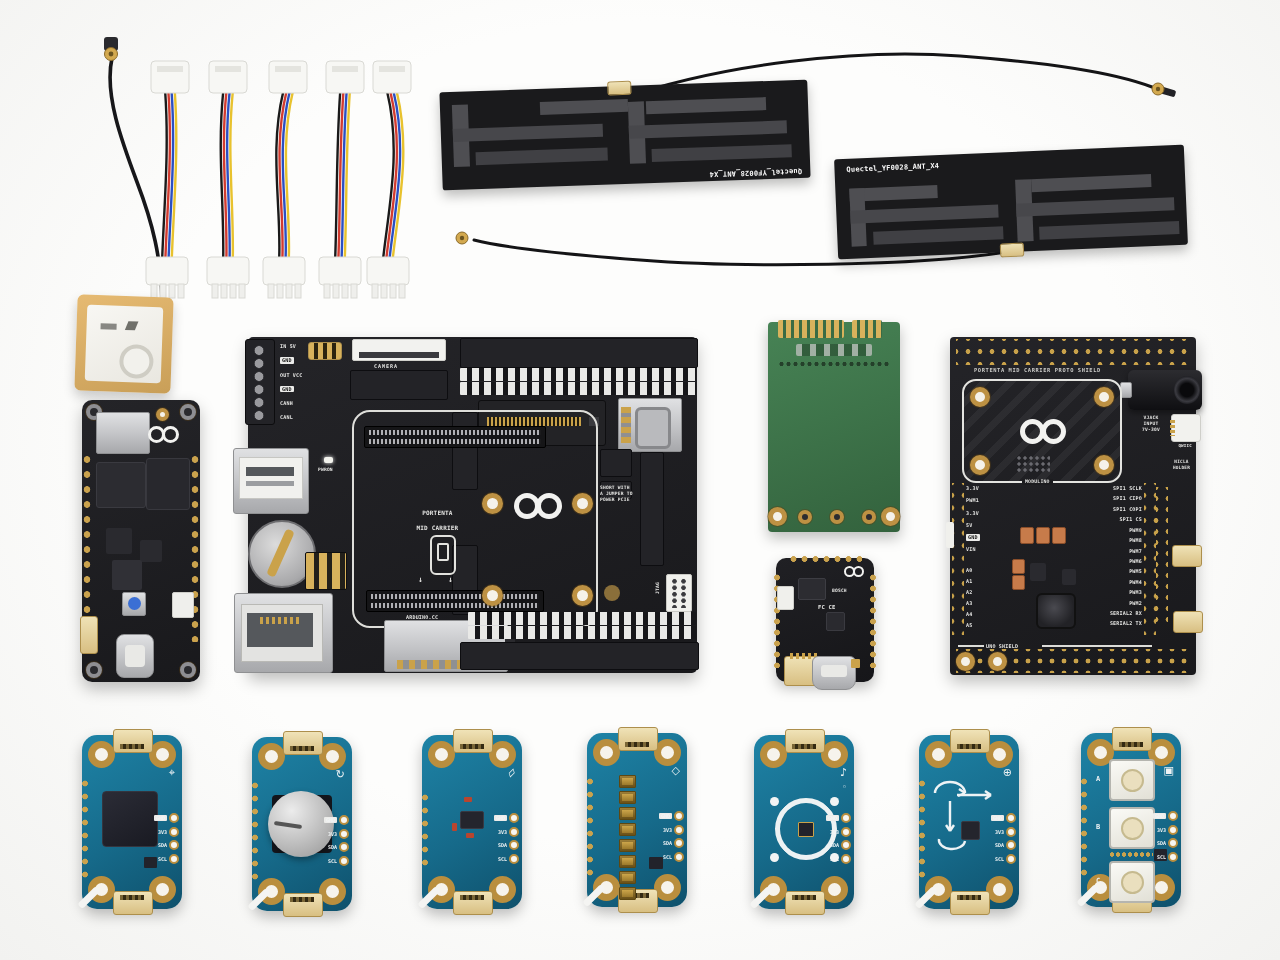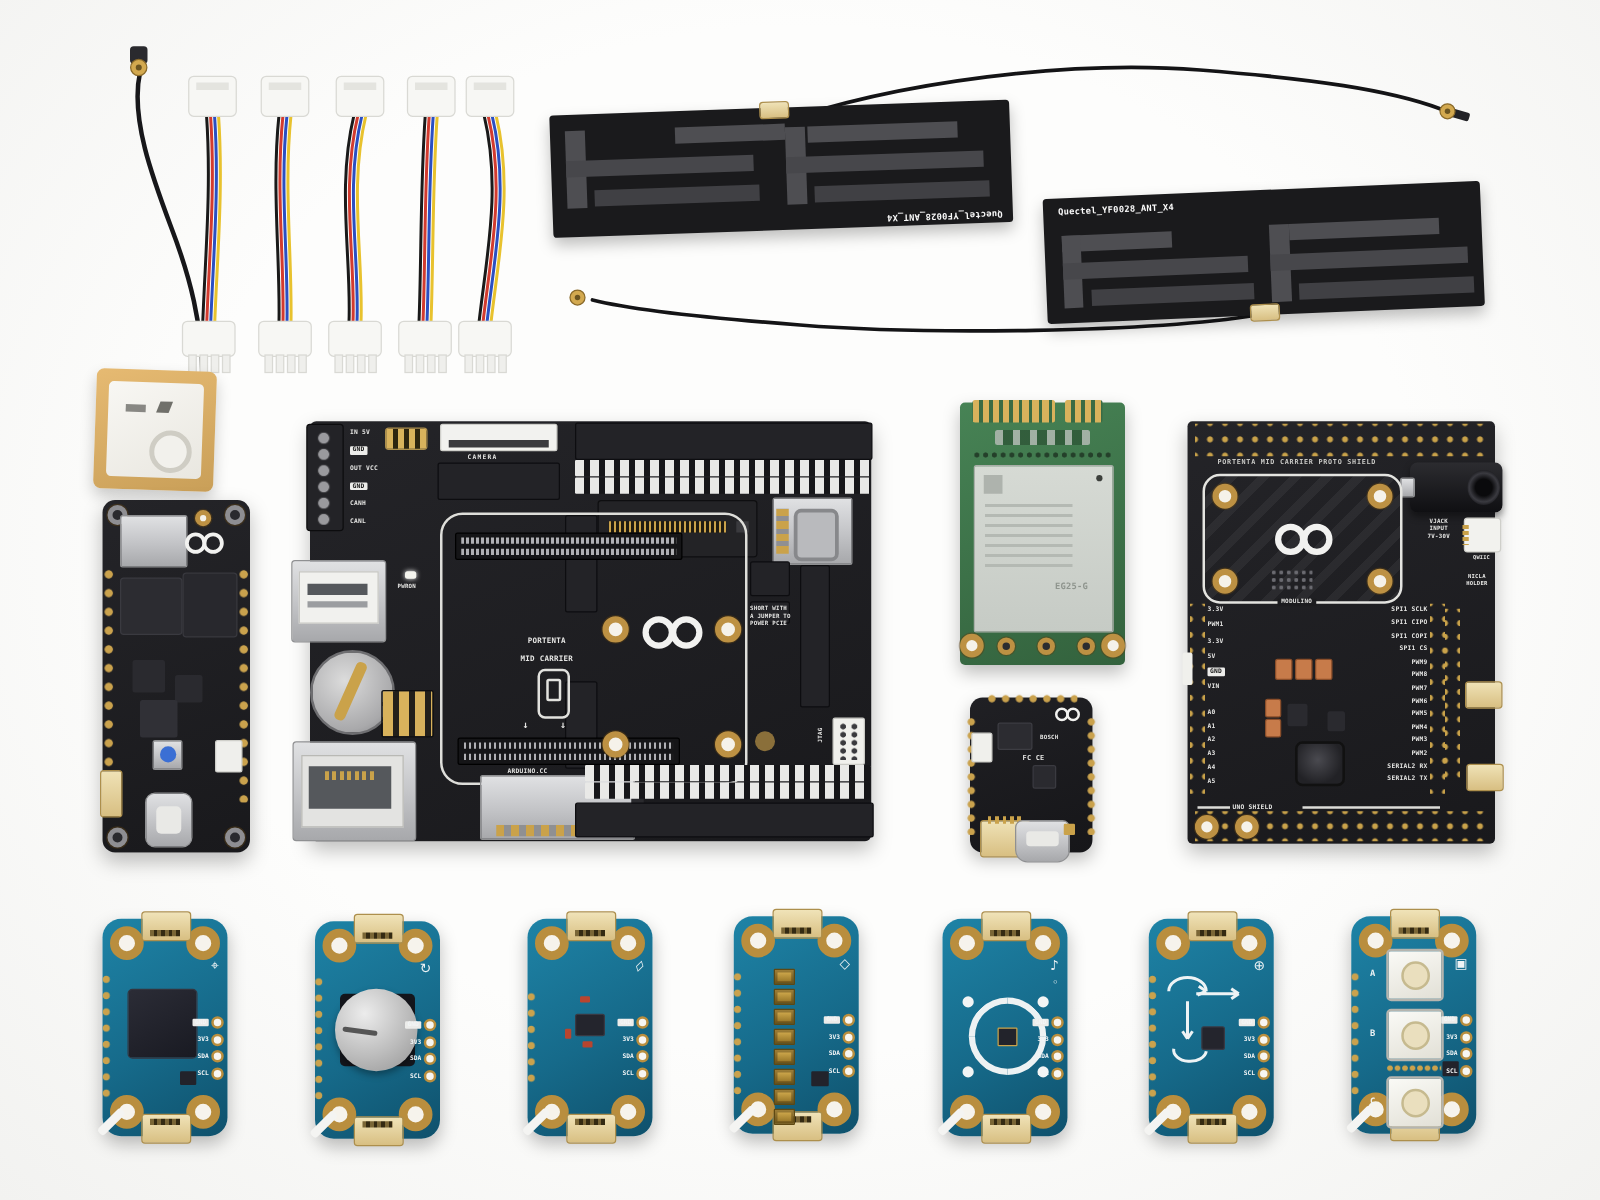--- a/index.html
+++ b/index.html
@@ -306,26 +306,20 @@
     <div class="silk" style="left:404px;top:248px;font-size:4.6px;transform:rotate(-90deg)">JTAG</div>
 
     <div class="a hdr dots" style="left:392px;top:115px;width:22px;height:112px;background-size:11px 12.5px"></div>
   </div>
 
   <div class="a" style="left:768px;top:322px;width:132px;height:210px;background:linear-gradient(160deg,#478355,#33623d);border-radius:4px;box-shadow:0 6px 14px rgba(0,0,0,.25)">
     <div class="a" style="left:10px;top:-2px;width:66px;height:18px;background:repeating-linear-gradient(90deg,#d8b25c 0 5px,#3a6b44 5px 8px);border-radius:2px"></div>
     <div class="a" style="left:84px;top:-2px;width:30px;height:18px;background:repeating-linear-gradient(90deg,#d8b25c 0 5px,#3a6b44 5px 8px);border-radius:2px"></div>
     <div class="a" style="left:28px;top:22px;width:76px;height:12px;background:repeating-linear-gradient(90deg,#b9bdb9 0 6px,#2e5637 6px 14px);opacity:.8;border-radius:2px"></div>
     <div class="a" style="left:10px;top:38px;width:112px;height:8px;background-image:radial-gradient(circle,#24402a 1.8px,rgba(0,0,0,0) 2.3px);background-size:7px 8px"></div>
-    <div class="a" style="left:11px;top:50px;width:110px;height:132px;background:linear-gradient(180deg,#d6dad4,#c6cbc5);border:1px solid #a9aea8;border-radius:2px">
-      <div style="position:absolute;left:7px;top:7px;width:15px;height:15px;background:#aeb3ad"></div>
-      <div style="position:absolute;left:8px;top:30px;width:70px;height:54px;background:repeating-linear-gradient(180deg,#b4b9b3 0 3px,rgba(0,0,0,0) 3px 8px)"></div>
-      <div class="silk" style="left:64px;top:92px;color:#8f958e;font-size:7px">EG25-G</div>
-      <div style="position:absolute;right:8px;top:7px;width:5px;height:5px;border-radius:50%;background:#3c3f3b"></div>
-    </div>
     <div class="gr" style="left:0px;bottom:6px;width:9px;height:9px;border-width:5px"></div>
     <div class="gr" style="right:0px;bottom:6px;width:9px;height:9px;border-width:5px"></div>
     <div class="gr" style="left:30px;bottom:8px;width:6px;height:6px;border-width:4px;background:#2c2c30"></div>
     <div class="gr" style="left:62px;bottom:8px;width:6px;height:6px;border-width:4px;background:#2c2c30"></div>
     <div class="gr" style="left:94px;bottom:8px;width:6px;height:6px;border-width:4px;background:#2c2c30"></div>
   </div>
 
   <div class="a" style="left:776px;top:558px;width:98px;height:124px;background:linear-gradient(160deg,#202024,#161619);border-radius:10px;box-shadow:0 6px 14px rgba(0,0,0,.25)">
     <div class="a" style="left:12px;top:-3px;width:74px;height:8px;background-image:radial-gradient(circle,#caa24d 2.6px,rgba(0,0,0,0) 3.2px);background-size:11px 8px"></div>
     <div class="a" style="left:-3px;top:14px;width:8px;height:96px;background-image:radial-gradient(circle,#caa24d 2.6px,rgba(0,0,0,0) 3.2px);background-size:8px 11px"></div>

